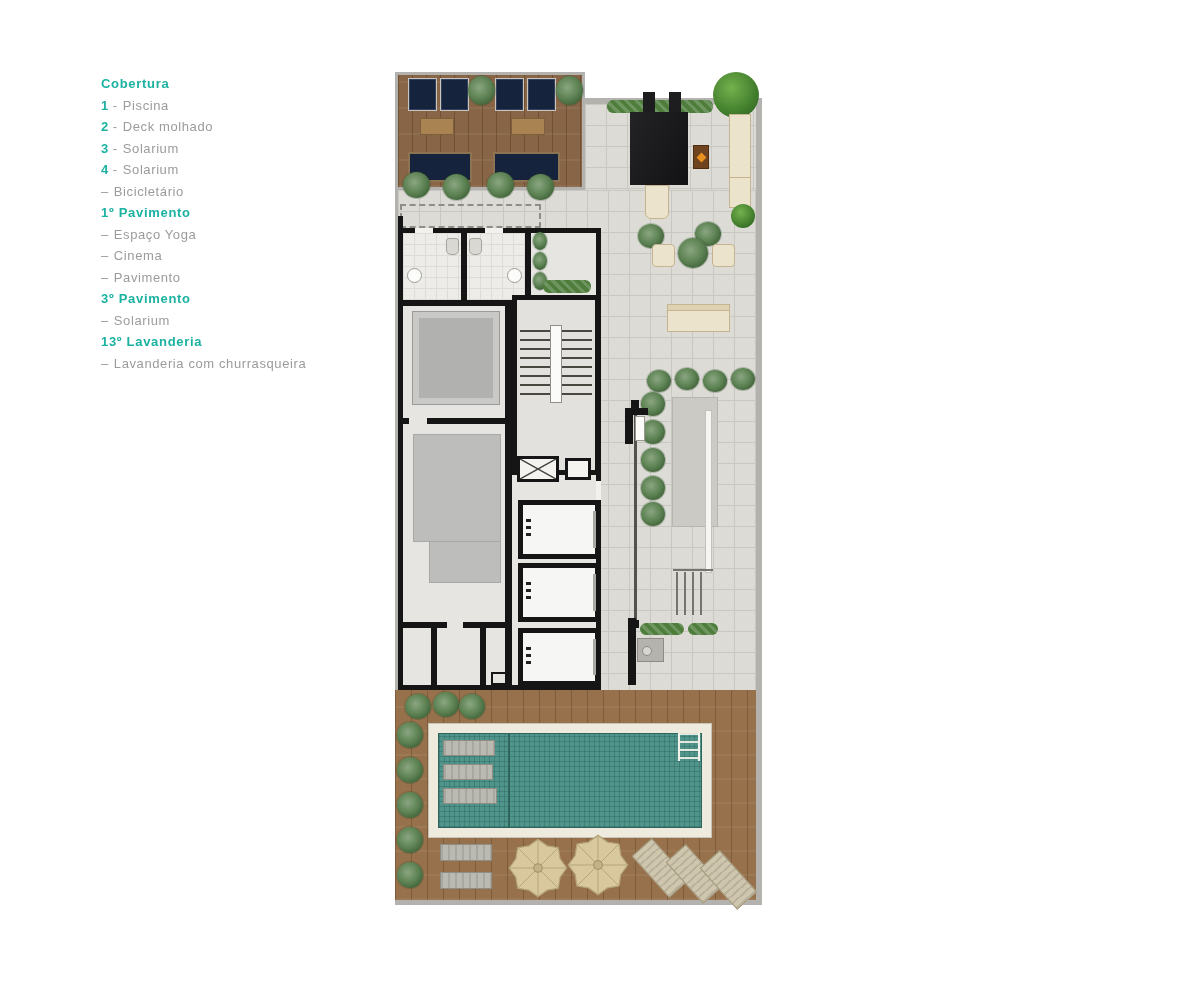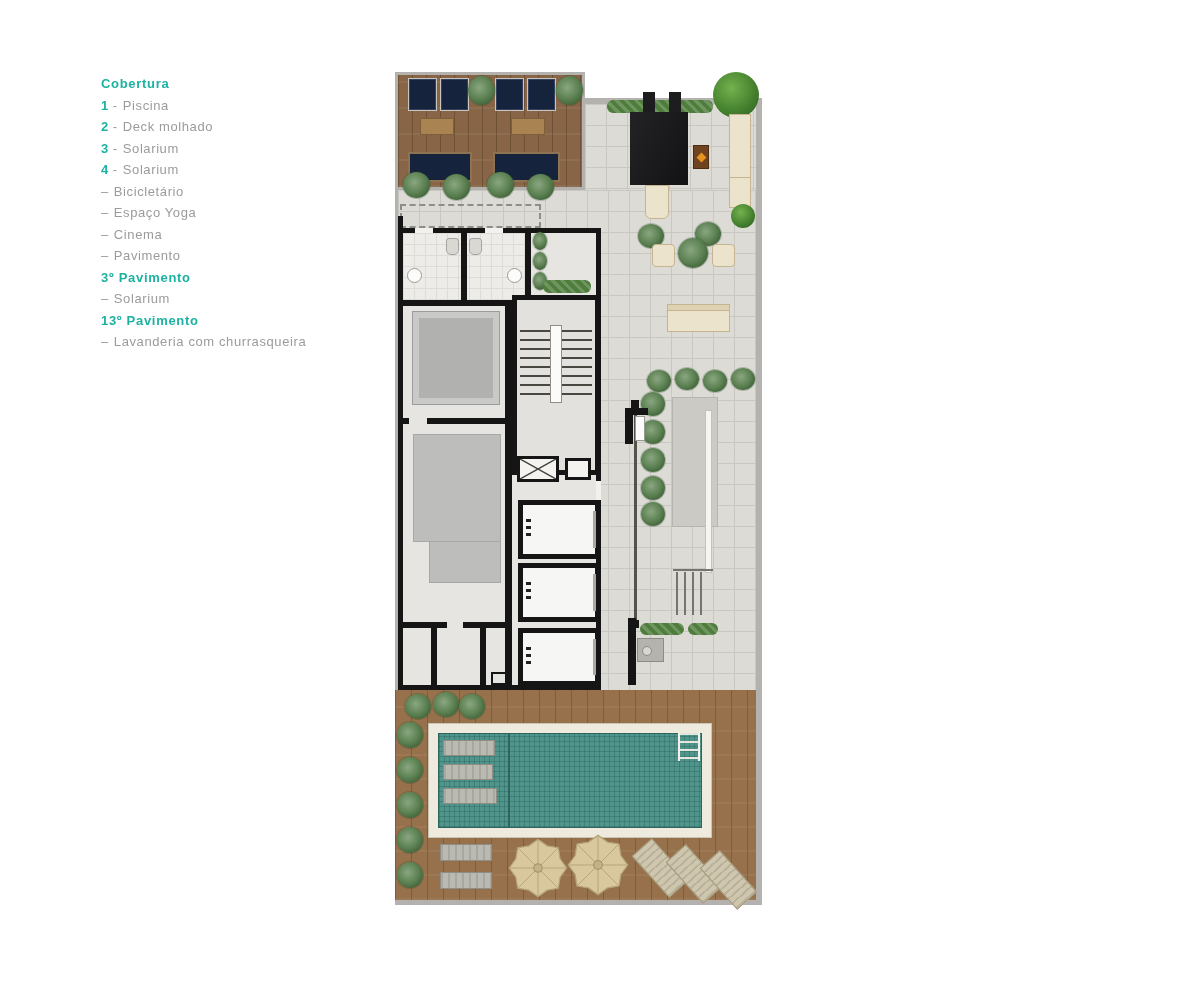--- a/index.html
+++ b/index.html
@@ -105,20 +105,24 @@
       <span class="lg-label">Solarium</span>
     </div>
 
 
     <div class="legend-row" data-kind="item">
 
       <span class="lg-sep">–</span>
       <span class="lg-label">Bicicletário</span>
     </div>
 
+    <div class="legend-row" data-kind="header">
+
+      <span class="lg-label">1º Pavimento</span>
+    </div>
 
     <div class="legend-row" data-kind="item">
 
       <span class="lg-sep">–</span>
       <span class="lg-label">Espaço Yoga</span>
     </div>
 
 
     <div class="legend-row" data-kind="item">
 
@@ -138,21 +142,21 @@
     </div>
 
     <div class="legend-row" data-kind="item">
 
       <span class="lg-sep">–</span>
       <span class="lg-label">Solarium</span>
     </div>
 
     <div class="legend-row" data-kind="header">
 
-      <span class="lg-label">13º Pavimento</span>
+      <span class="lg-label">13º Lavanderia</span>
     </div>
 
     <div class="legend-row" data-kind="item">
 
       <span class="lg-sep">–</span>
       <span class="lg-label">Lavanderia com churrasqueira</span>
     </div>
   </div>
 
 <div class="plan">

